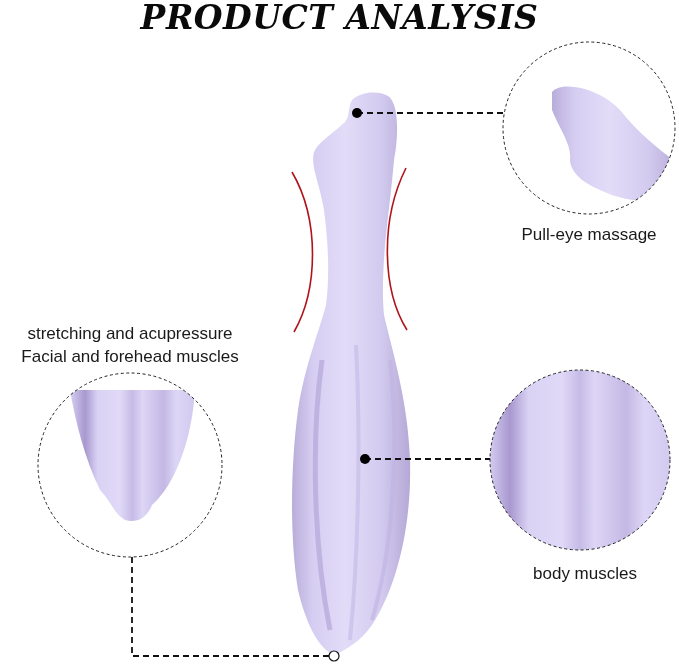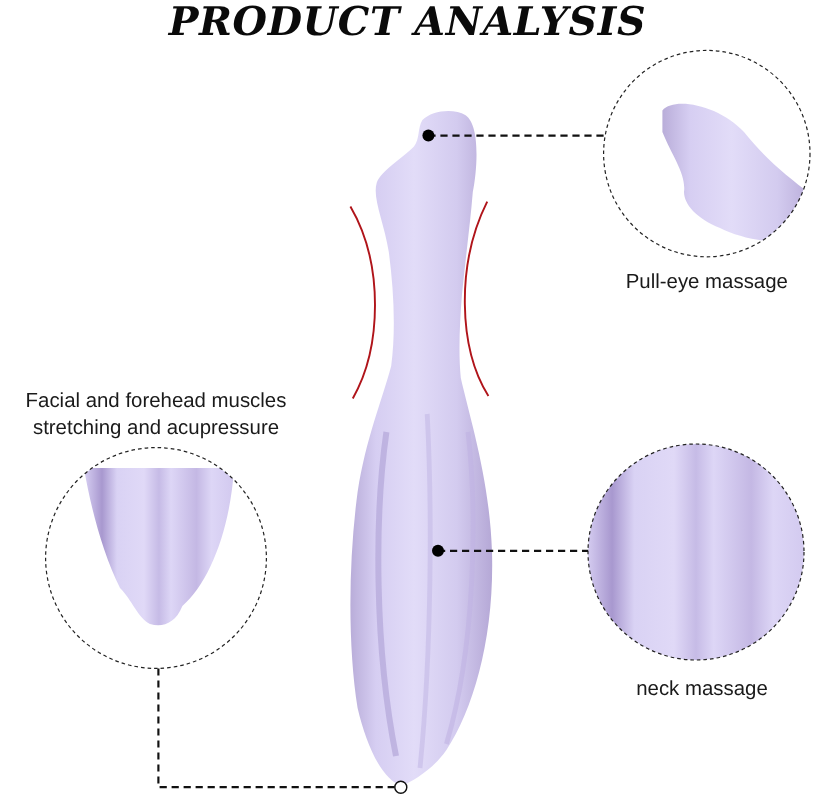--- a/index.html
+++ b/index.html
@@ -100,19 +100,19 @@
     </g>
     <circle cx="130" cy="465" r="92" fill="none" stroke="#222" stroke-width="1" stroke-dasharray="3,2.5"></circle>
     <polyline points="132,557 132,656 330,656" fill="none" stroke="#111" stroke-width="1.8" stroke-dasharray="6,4"></polyline>
     <circle cx="334" cy="656" r="5" fill="#fff" stroke="#111" stroke-width="1.2"></circle>
   </g>
 </svg>
 
 <div class="label label-eye">Pull-eye massage</div>
 
 <div class="label label-facial">
+  <div>stretching and acupressure</div>
   <div>Facial and forehead muscles</div>
-  <div>stretching and acupressure</div>
 </div>
 
 <div class="label label-body">
-  <div>neck massage</div>
+  <div>body muscles</div>
 </div>
 
 </body></html>

